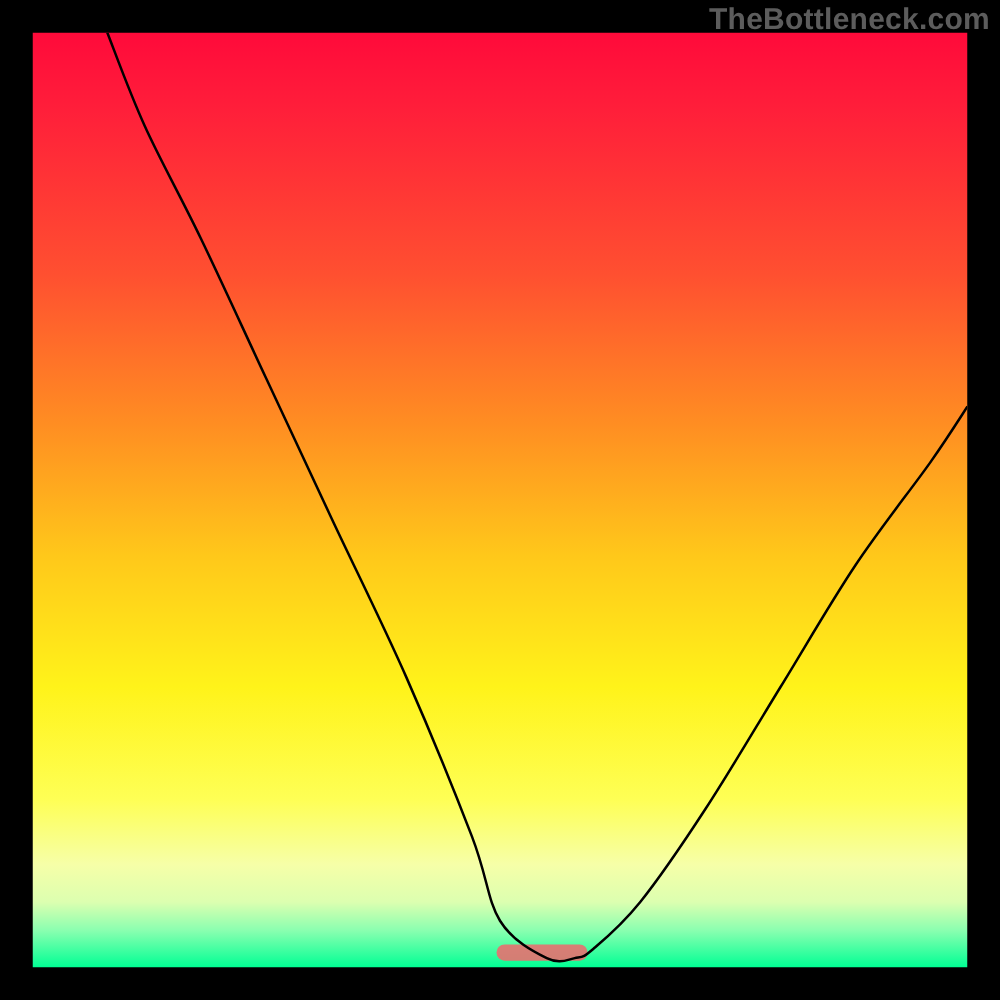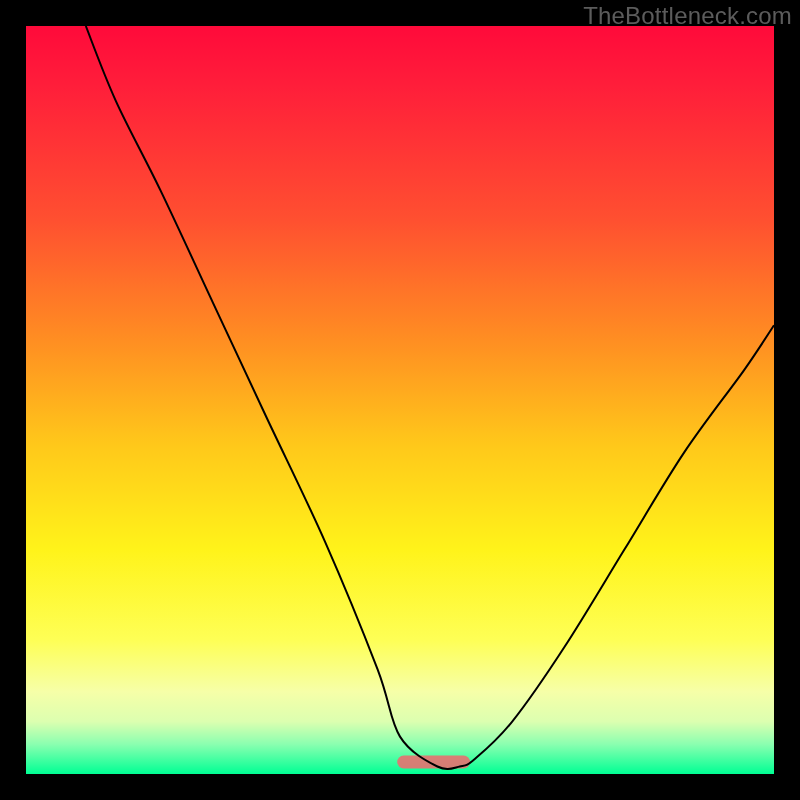--- a/index.html
+++ b/index.html
@@ -15,21 +15,21 @@
     position: relative;
     width: 800px;
     height: 800px;
     background: #000;
   }
   .watermark {
     position: absolute;
     top: 2px;
     right: 8px;
     font-size: 24px;
-    font-weight: 400;
+    font-weight: 700;
     color: #5c5c5c;
     letter-spacing: 0.2px;
     z-index: 10;
   }
   .plot-area {
     position: absolute;
     left: 26px;
     top: 26px;
     width: 748px;
     height: 748px;

